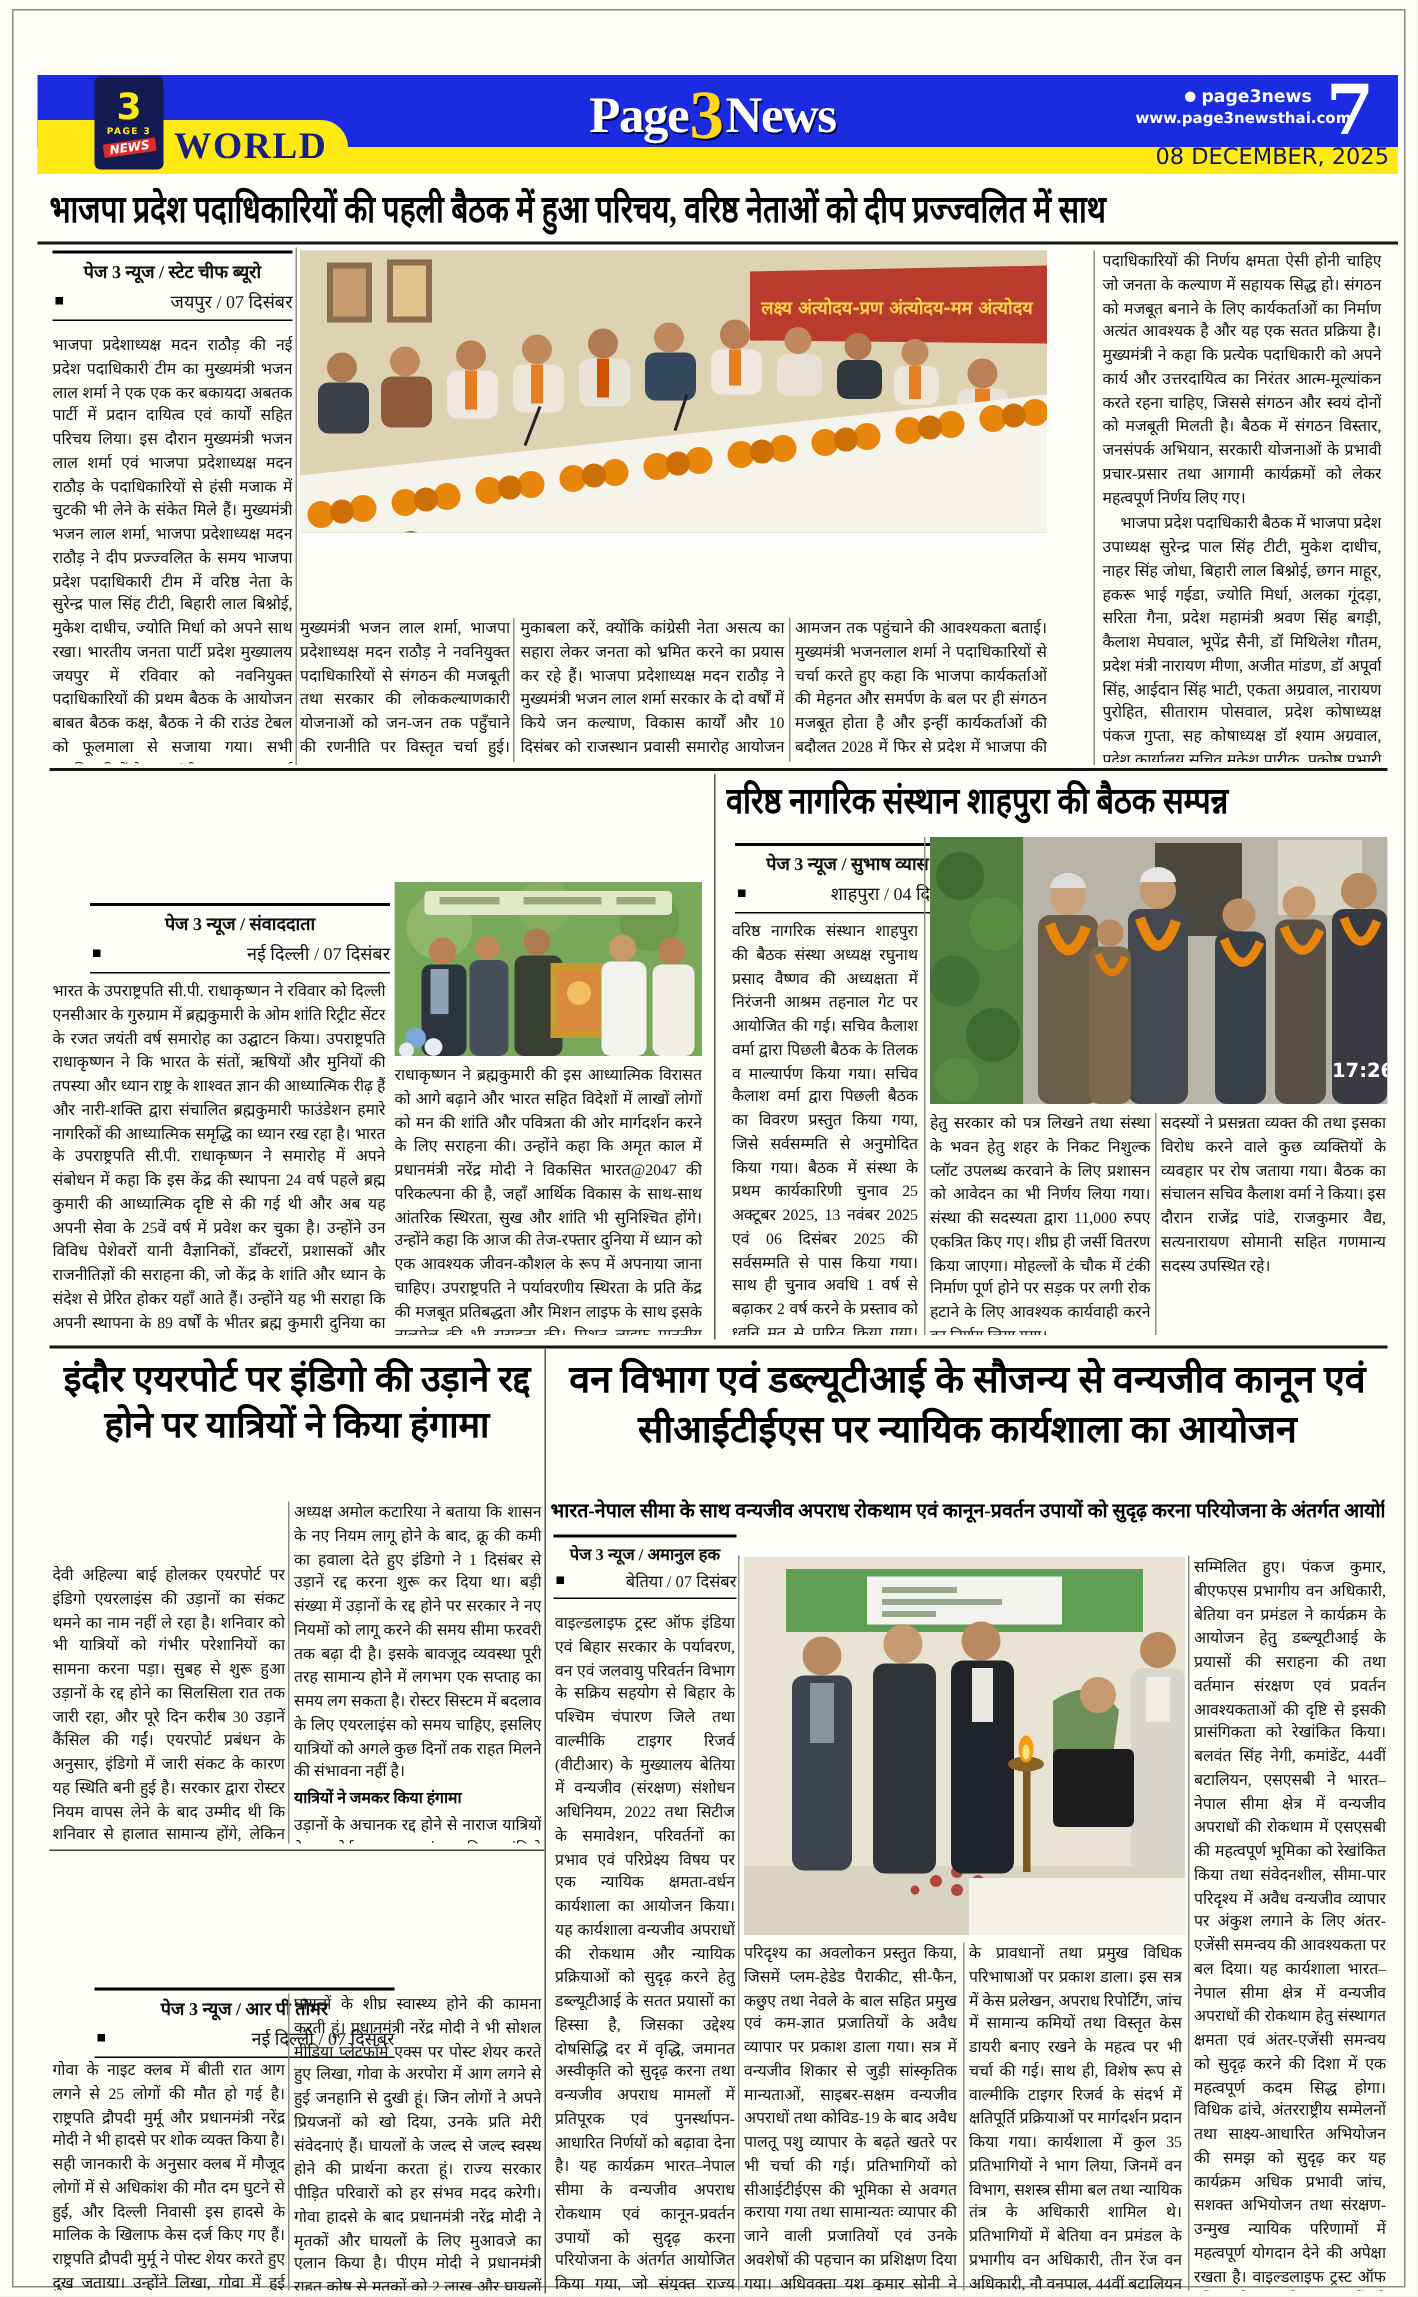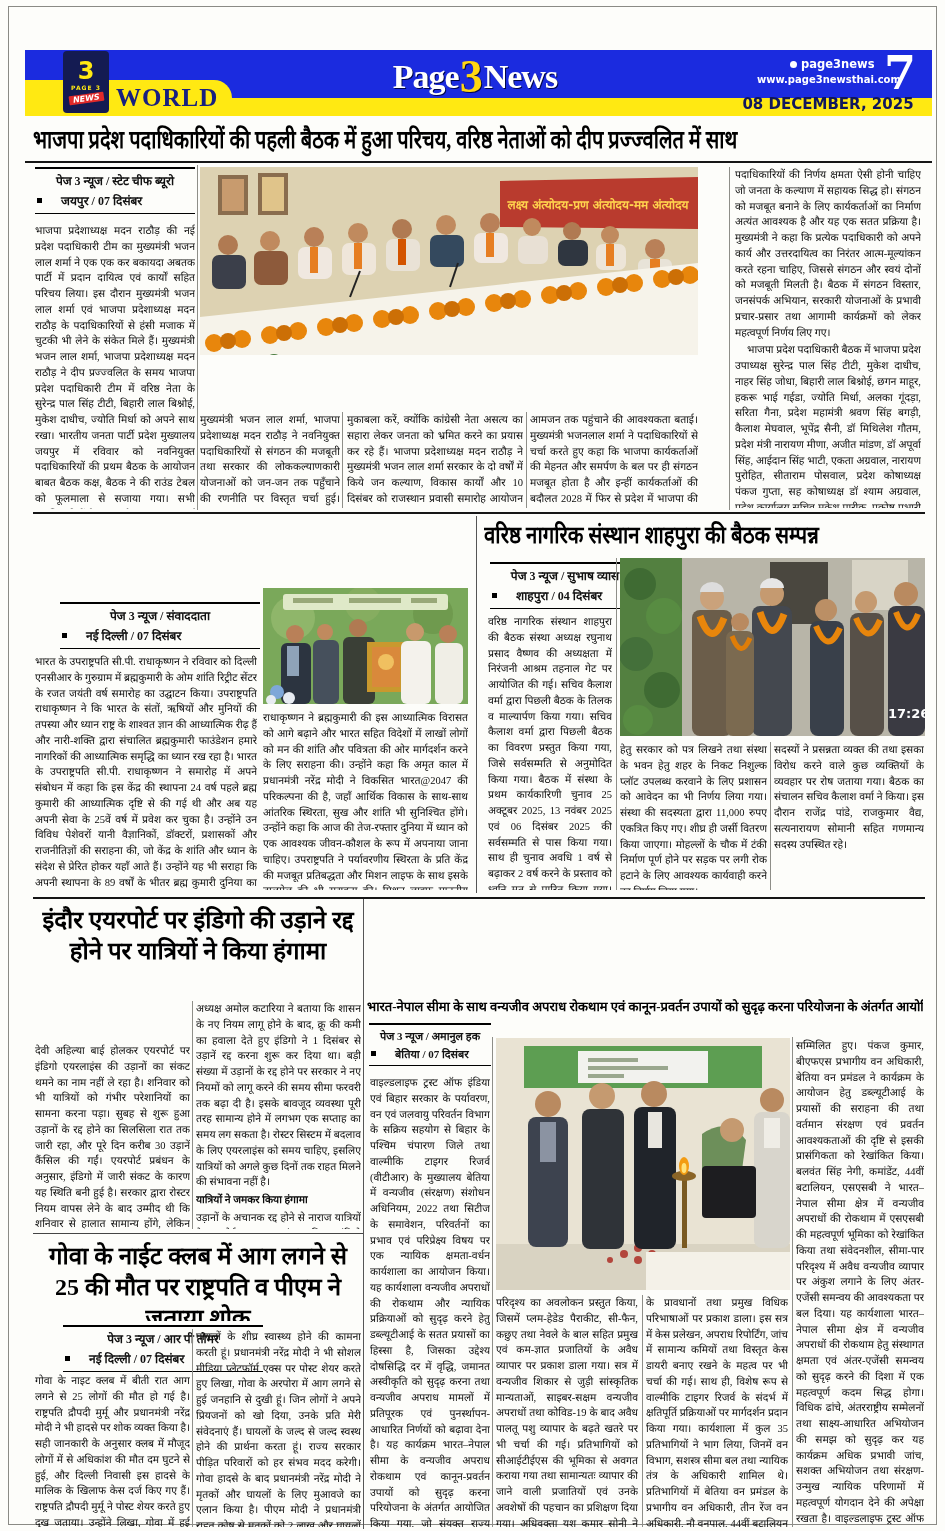--- a/index.html
+++ b/index.html
@@ -21,35 +21,35 @@
             font-weight:900;text-shadow:1px 1px 0 #00064a;}
   .masthead .mp{font-size:34px;letter-spacing:-1px;}
   .masthead .m3{font-size:46px;color:#ffd712;vertical-align:-4px;padding:0 1px;}
   .social{position:absolute;left:790px;top:57px;color:#fff;font-family:"DejaVu Sans",sans-serif;
           font-weight:700;font-size:11.5px;z-index:4;}
   .dot{display:inline-block;width:7px;height:7px;border-radius:50%;background:#fff;margin-right:4px;}
   .website{position:absolute;left:757px;top:74px;color:#fff;font-family:"DejaVu Sans",sans-serif;
            font-weight:700;font-size:10px;z-index:4;text-decoration:none;}
   .pagenum{position:absolute;left:884px;top:46px;color:#fff;font-size:46px;font-weight:700;z-index:4;
            font-family:"DejaVu Serif",serif;}
-  .pdate{position:absolute;left:730px;top:95px;width:196px;text-align:center;color:#10175c;
-         font-family:"DejaVu Sans",sans-serif;font-weight:700;font-size:15px;z-index:5;}
+  .pdate{position:absolute;left:730px;top:95px;width:196px;text-align:right;color:#10175c;
+         font-family:"DejaVu Sans",sans-serif;font-weight:400;font-size:15px;z-index:5;}
   
   .lead{position:absolute;left:33px;top:121px;width:884px;height:40px;font-size:25px;font-weight:800;
         white-space:nowrap;overflow:hidden;transform:scaleX(0.80);transform-origin:left center;color:#000;}
   .hr{position:absolute;background:#161616;height:2px;}
   .vr{position:absolute;background:#8e8e88;width:1px;}
   .art{position:absolute;}
   .hl{position:absolute;font-weight:800;color:#000;text-align:center;line-height:1.3;overflow:hidden;}
   .subhl{position:absolute;font-weight:700;color:#000;text-align:center;white-space:nowrap;overflow:hidden;font-size:13px;}
   
   .byl{position:absolute;font-family:"Liberation Serif","DejaVu Serif",serif;}
   .byl .t{border-top:2px solid #000;padding-top:3px;text-align:center;font-weight:700;font-size:12px;}
-  .byl .d{display:flex;align-items:center;gap:19px;font-weight:700;font-size:12px;padding:3px 0 4px 2px;
-          border-bottom:1.5px solid #000;}
+  .byl .d{display:flex;align-items:center;gap:19px;font-weight:400;font-size:12px;padding:3px 0 4px 2px;
+          border-bottom:1.5px solid #000;justify-content:space-between;}
   .sq{display:inline-block;width:5px;height:5px;background:#000;}
   
   .col{position:absolute;font-size:10.5px;line-height:1.5;text-align:justify;overflow:hidden;color:#0c0c0c;}
   .col p{margin:0 0 2px 0;text-indent:12px;}
   .col p.noind{text-indent:0;}
   .col .bsub{font-weight:800;text-indent:0;margin:2px 0;}
   .photo{position:absolute;overflow:hidden;background:#cfc8b4;}
   .photo svg{display:block;}
 </style>
 </head>
@@ -318,40 +318,40 @@
     <div class="vr" style="left:159px;top:102px;height:228px;"></div>
     <div class="col" style="left:163px;top:102px;width:165px;height:228px;">
       <p class="noind">अध्यक्ष अमोल कटारिया ने बताया कि शासन के नए नियम लागू होने के बाद, क्रू की कमी का हवाला देते हुए इंडिगो ने 1 दिसंबर से उड़ानें रद्द करना शुरू कर दिया था। बड़ी संख्या में उड़ानों के रद्द होने पर सरकार ने नए नियमों को लागू करने की समय सीमा फरवरी तक बढ़ा दी है। इसके बावजूद व्यवस्था पूरी तरह सामान्य होने में लगभग एक सप्ताह का समय लग सकता है। रोस्टर सिस्टम में बदलाव के लिए एयरलाइंस को समय चाहिए, इसलिए यात्रियों को अगले कुछ दिनों तक राहत मिलने की संभावना नहीं है।</p>
       <p class="bsub">यात्रियों ने जमकर किया हंगामा</p>
       <p class="noind">उड़ानों के अचानक रद्द होने से नाराज यात्रियों ने एयरपोर्ट पर जमकर हंगामा किया। इंडिगो स्टाफ से स्पष्ट और ठोस जानकारी न मिलने के कारण यात्री आक्रोशित होकर कर्मचारियों से भिड़ते नजर आए।</p>
     </div>
   </div>
 
   <div class="art" style="left:33px;top:1233px;width:330px;height:296px;">
     <div class="hr" style="left:0;top:0;width:330px;height:1px;background:#444;"></div>
-    <div class="hl" style="left:2px;top:8px;width:326px;height:80px;font-size:24px;">गोवा के नाईट क्लब में आग लगने से 25 की मौत पर राष्ट्रपति व पीएम ने जताया शोक</div>
     <div class="byl" style="left:30px;top:92px;width:200px;">
       <div class="t">पेज 3 न्यूज / आर पी तोमर</div>
       <div class="d">
           <span class="sq"></span>
           <span>नई दिल्ली / 07 दिसंबर</span>
         </div>
     </div>
     <div class="col" style="left:2px;top:140px;width:155px;height:154px;">
         <p class="noind">गोवा के नाइट क्लब में बीती रात आग लगने से 25 लोगों की मौत हो गई है। राष्ट्रपति द्रौपदी मुर्मू और प्रधानमंत्री नरेंद्र मोदी ने भी हादसे पर शोक व्यक्त किया है। सही जानकारी के अनुसार क्लब में मौजूद लोगों में से अधिकांश की मौत दम घुटने से हुई, और दिल्ली निवासी इस हादसे के मालिक के खिलाफ केस दर्ज किए गए हैं। राष्ट्रपति द्रौपदी मुर्मू ने पोस्ट शेयर करते हुए दुख जताया। उन्होंने लिखा, गोवा में हुई आग लगने की घटना में लोगों की जान जाने से गहरा दुख हुआ। इस हादसे में पीड़ित परिवारों के प्रति मैं संवेदना व्यक्त करती हूं। ईश्वर उन्हें इस दुख की घड़ी में शक्ति दे। मैं</p>
       </div>
     <div class="vr" style="left:159px;top:96px;height:198px;"></div>
     <div class="col" style="left:163px;top:96px;width:165px;height:198px;">
         <p class="noind">घायलों के शीघ्र स्वास्थ्य होने की कामना करती हूं। प्रधानमंत्री नरेंद्र मोदी ने भी सोशल मीडिया प्लेटफॉर्म एक्स पर पोस्ट शेयर करते हुए लिखा, गोवा के अरपोरा में आग लगने से हुई जनहानि से दुखी हूं। जिन लोगों ने अपने प्रियजनों को खो दिया, उनके प्रति मेरी संवेदनाएं हैं। घायलों के जल्द से जल्द स्वस्थ होने की प्रार्थना करता हूं। राज्य सरकार पीड़ित परिवारों को हर संभव मदद करेगी। गोवा हादसे के बाद प्रधानमंत्री नरेंद्र मोदी ने मृतकों और घायलों के लिए मुआवजे का एलान किया है। पीएम मोदी ने प्रधानमंत्री राहत कोष से मृतकों को 2 लाख और घायलों को 50 हजार रुपये देने की घोषणा की।</p>
       </div>
   </div>
 
   <div class="vr" style="left:363px;top:899px;height:630px;background:#555;"></div>
 
   <div class="art" style="left:365px;top:899px;width:560px;height:630px;">
+    <div class="hl" style="left:2px;top:6px;width:556px;height:88px;font-size:25px;">वन विभाग एवं डब्ल्यूटीआई के सौजन्य से वन्यजीव कानून एवं सीआईटीईएस पर न्यायिक कार्यशाला का आयोजन</div>
     <div class="subhl" style="left:2px;top:98px;width:556px;height:20px;">भारत-नेपाल सीमा के साथ वन्यजीव अपराध रोकथाम एवं कानून-प्रवर्तन उपायों को सुदृढ़ करना परियोजना के अंतर्गत आयोजित</div>
     <div class="byl" style="left:4px;top:124px;width:122px;font-size:11px;">
       <div class="t" style="font-size:11px;">पेज 3 न्यूज / अमानुल हक</div>
       <div class="d" style="font-size:11px;">
           <span class="sq"></span>
           <span>बेतिया / 07 दिसंबर</span>
         </div>
     </div>
     <div class="col" style="left:5px;top:176px;width:120px;height:452px;">
         <p class="noind">वाइल्डलाइफ ट्रस्ट ऑफ इंडिया एवं बिहार सरकार के पर्यावरण, वन एवं जलवायु परिवर्तन विभाग के सक्रिय सहयोग से बिहार के पश्चिम चंपारण जिले तथा वाल्मीकि टाइगर रिजर्व (वीटीआर) के मुख्यालय बेतिया में वन्यजीव (संरक्षण) संशोधन अधिनियम, 2022 तथा सिटीज के समावेशन, परिवर्तनों का प्रभाव एवं परिप्रेक्ष्य विषय पर एक न्यायिक क्षमता-वर्धन कार्यशाला का आयोजन किया। यह कार्यशाला वन्यजीव अपराधों की रोकथाम और न्यायिक प्रक्रियाओं को सुदृढ़ करने हेतु डब्ल्यूटीआई के सतत प्रयासों का हिस्सा है, जिसका उद्देश्य दोषसिद्धि दर में वृद्धि, जमानत अस्वीकृति को सुदृढ़ करना तथा वन्यजीव अपराध मामलों में प्रतिपूरक एवं पुनर्स्थापन-आधारित निर्णयों को बढ़ावा देना है। यह कार्यक्रम भारत–नेपाल सीमा के वन्यजीव अपराध रोकथाम एवं कानून-प्रवर्तन उपायों को सुदृढ़ करना परियोजना के अंतर्गत आयोजित किया गया, जो संयुक्त राज्य अमेरिका के विदेश विभाग के ब्यूरो ऑफ इंटरनेशनल नारकोटिक्स एंड लॉ एनफोर्समेंट अफेयर्स (आईएनएल) द्वारा अनुदान प्रदान किया। प्रशिक्षण कार्यक्रम की शुरुआत पावेल घोष, वरिष्ठ क्षेत्र अधिकारी, वन्यजीव अपराध नियंत्रण प्रभाग, डब्ल्यू टीआई द्वारा की गई, जिन्होंने संस्था के कार्यों का परिचय दिया तथा कार्यक्रम के उद्देश्यों को रेखांकित किया। उन्होंने भारत एवं वैश्विक स्तर पर वन्यजीव अपराध</p>

